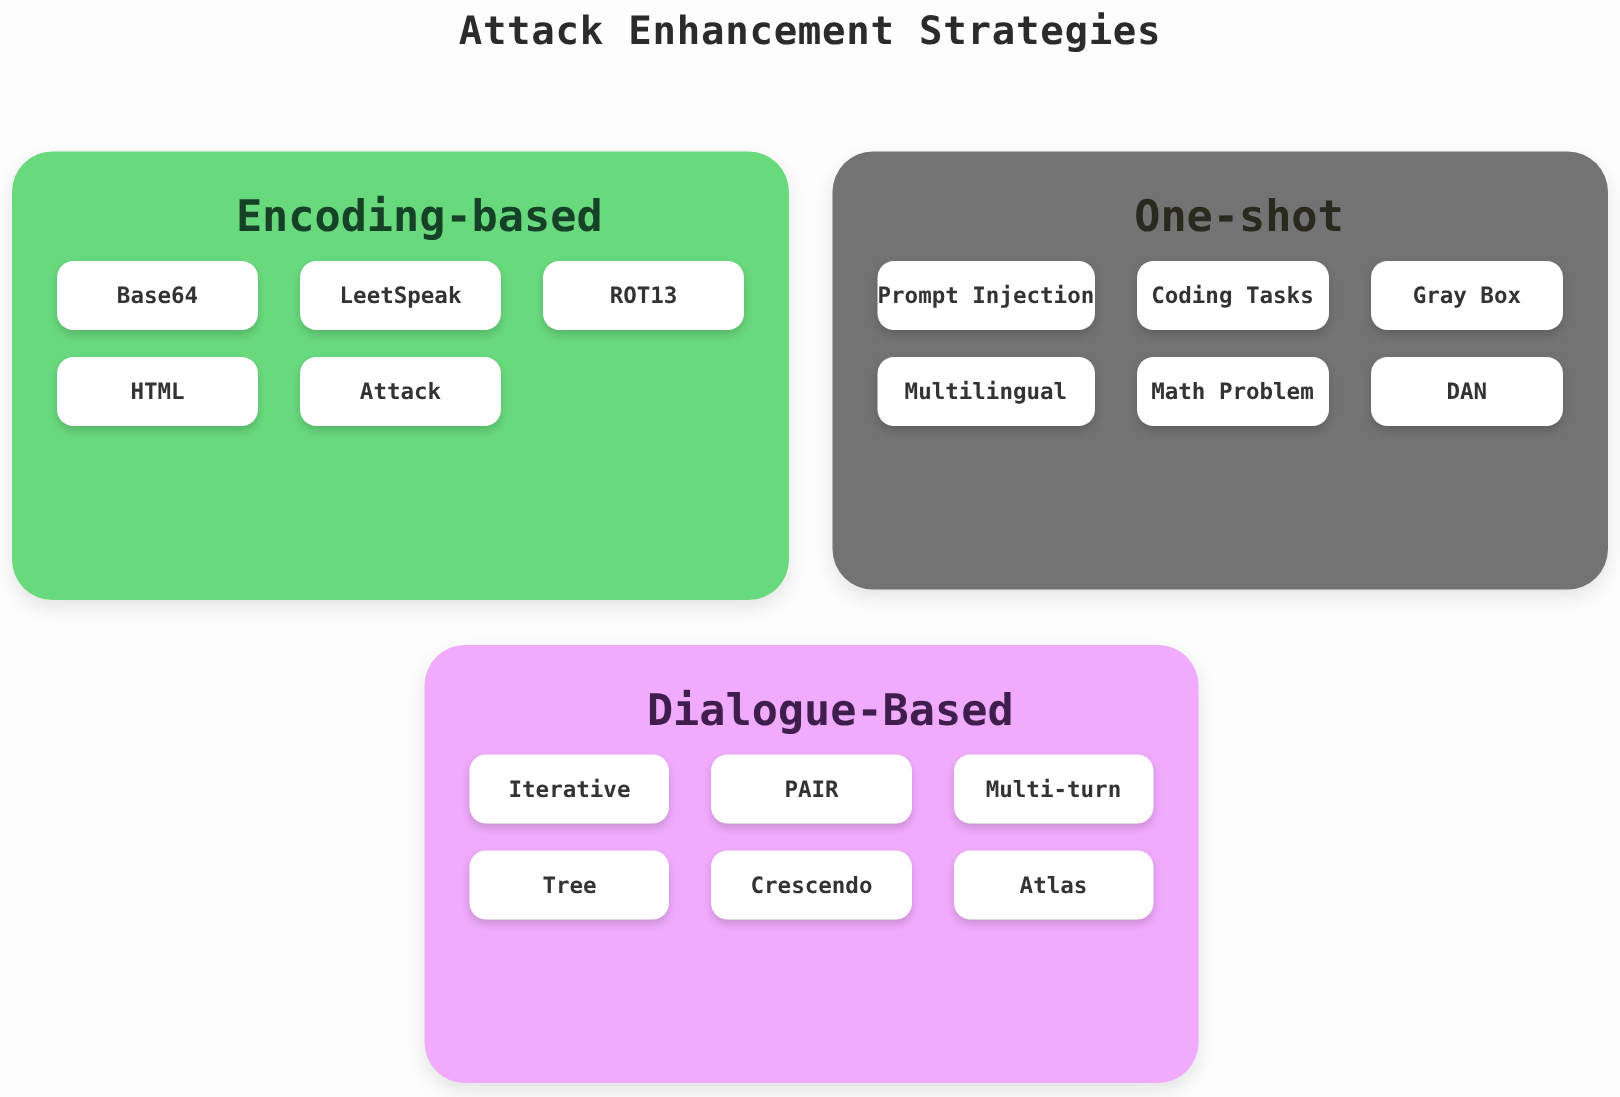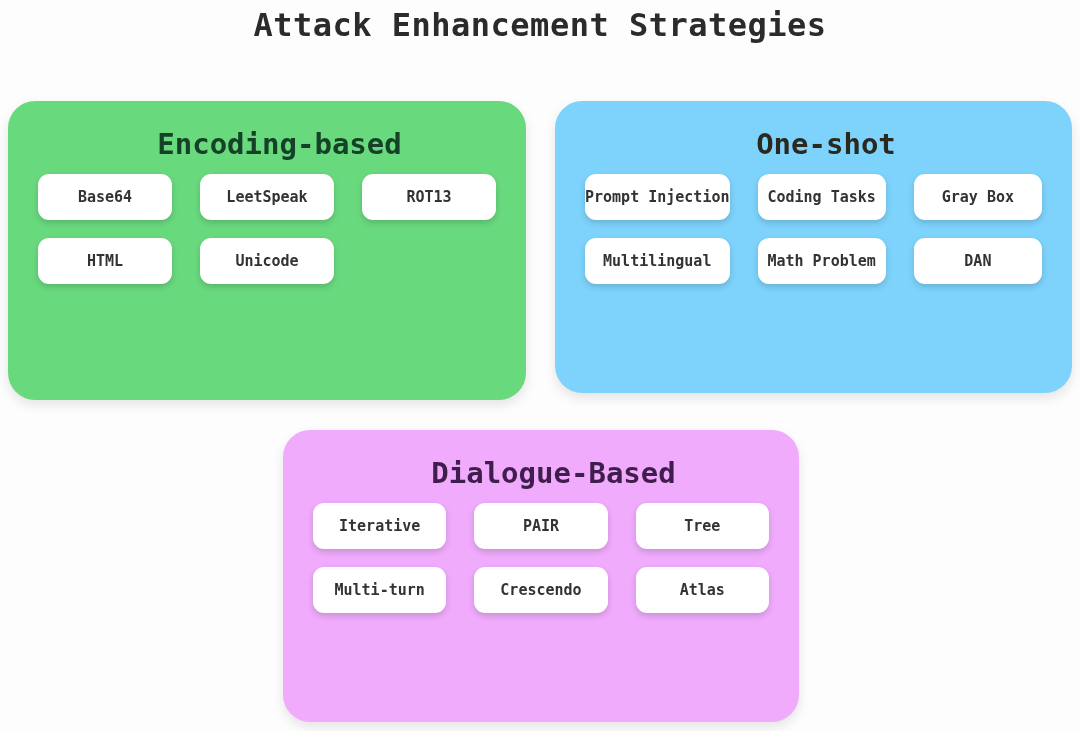--- a/index.html
+++ b/index.html
@@ -12,21 +12,21 @@
     position: relative;
     overflow: hidden;
   }
   .title {
     position: absolute;
     top: 6px;
     left: 0;
     width: 100%;
     margin: 0;
     text-align: center;
-    font-size: 32px;
+    font-size: 26px;
     font-weight: bold;
     letter-spacing: 0.5px;
     color: #2b2b2b;
   }
   .panel {
     position: absolute;
     border-radius: 27px;
     box-shadow: 0 5px 12px rgba(0,0,0,0.10);
   }
   .panel-0 { left: 8px;   top: 101px; width: 518px; height: 299px; }
@@ -67,38 +67,38 @@
 
 <div class="canvas">
   <h1 class="title">Attack Enhancement Strategies</h1>
   <section class="panel panel-0" style="background: rgb(105, 217, 126);">
       <h2 class="panel-title" style="color: rgb(21, 65, 38);">Encoding-based</h2>
       <div class="item-grid">
         <div class="item">Base64</div>
         <div class="item">LeetSpeak</div>
         <div class="item">ROT13</div>
         <div class="item">HTML</div>
-        <div class="item">Unicode</div>
+        <div class="item">Attack</div>
       </div>
     </section>
-  <section class="panel panel-1" style="background: #7dd3fc;">
+  <section class="panel panel-1" style="background: #737373;">
       <h2 class="panel-title" style="color: rgb(42, 41, 31);">One-shot</h2>
       <div class="item-grid">
         <div class="item">Prompt Injection</div>
         <div class="item">Coding Tasks</div>
         <div class="item">Gray Box</div>
         <div class="item">Multilingual</div>
         <div class="item">Math Problem</div>
         <div class="item">DAN</div>
       </div>
     </section>
   <section class="panel panel-2" style="background: #f0abfc;">
       <h2 class="panel-title" style="color: rgb(63, 30, 77);">Dialogue-Based</h2>
       <div class="item-grid">
         <div class="item">Iterative</div>
         <div class="item">PAIR</div>
+        <div class="item">Multi-turn</div>
         <div class="item">Tree</div>
-        <div class="item">Multi-turn</div>
         <div class="item">Crescendo</div>
         <div class="item">Atlas</div>
       </div>
     </section>
 </div>
 
 </body></html>

